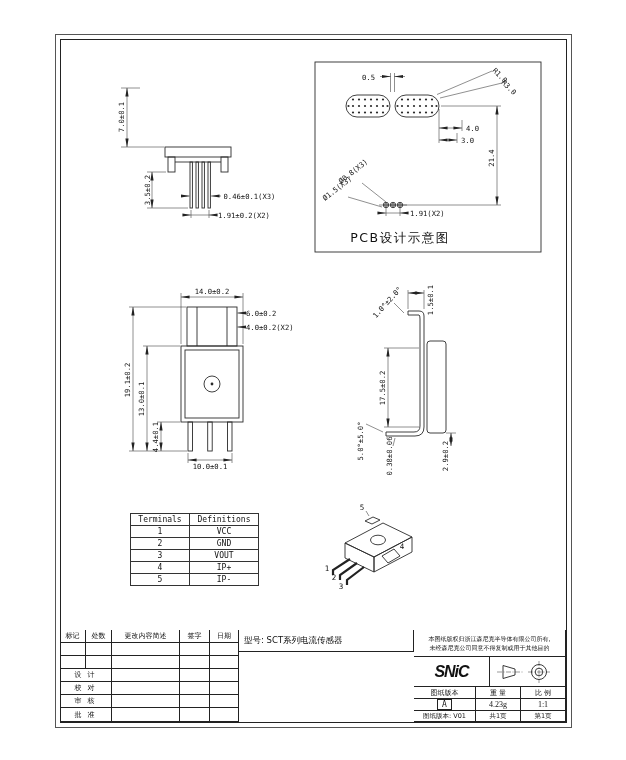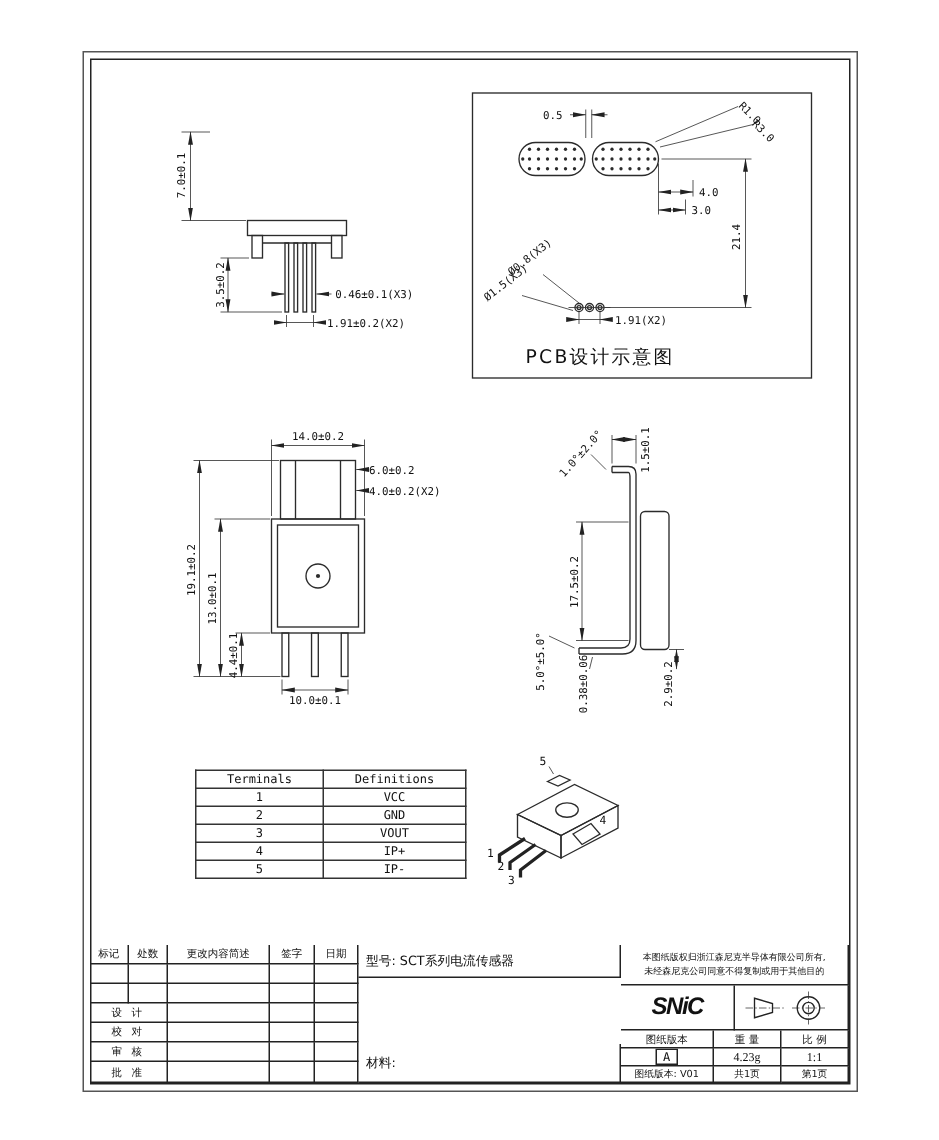--- a/index.html
+++ b/index.html
@@ -13,21 +13,21 @@
   svg.drawing{position:absolute;left:0;top:0}
   
   .ol{stroke:#2b2b2b;stroke-width:0.9;fill:none}
   .dl{stroke:#333;stroke-width:0.55;fill:none}
   .dim{font-family:"DejaVu Sans Mono",monospace;font-size:7.2px;fill:#111}
   .pin-num{font-family:"DejaVu Sans Mono",monospace;font-size:7.5px;fill:#111}
   .cjk-title{font-family:"DejaVu Sans",sans-serif;font-size:12.5px;fill:#111;letter-spacing:1.5px}
   
   .terminals{position:absolute;left:130px;top:513px;border-collapse:collapse;
         font-family:"DejaVu Sans Mono",monospace;font-size:8px;color:#111}
-  .terminals th,.terminals td{border:1px solid #333;padding:1px 20px;text-align:center;
+  .terminals th,.terminals td{border:1px solid #333;padding:1px 7px;text-align:center;
         height:9px;font-weight:normal;white-space:nowrap}
   .terminals th:first-child,.terminals td:first-child{min-width:44px}
   .terminals th:last-child,.terminals td:last-child{min-width:54px}
   
   .tb{position:absolute;left:60px;top:630px;width:506px;height:92px;font-size:7px;color:#111}
   .tb .cell{position:absolute;border-right:1px solid #222;border-bottom:1px solid #222;
         box-sizing:border-box;display:flex;align-items:center;justify-content:center;
         overflow:hidden;white-space:nowrap}
   .tb .left-al{justify-content:flex-start;padding-left:5px}
   .tb .top-al{align-items:flex-start;padding-top:2px}
@@ -312,23 +312,20 @@
     <div class="cell" style="left:150px;top:65px;width:29px;height:13px"></div>
 
     <div class="cell role" style="left:0;top:78px;width:52px;height:14px">批 准</div>
     <div class="cell" style="left:52px;top:78px;width:68px;height:14px"></div>
     <div class="cell" style="left:120px;top:78px;width:30px;height:14px"></div>
     <div class="cell" style="left:150px;top:78px;width:29px;height:14px"></div>
 
     <div class="cell left-al model-cell" style="left:179px;top:0;width:175px;height:22px">
       <span>型号:</span>&nbsp;<span>SCT系列电流传感器</span>
     </div>
-    <div class="cell left-al mat-cell" style="left:179px;top:66px;width:175px;height:26px">
-      <span>材料:</span>
-    </div>
 
     <div class="cell copy" style="left:354px;top:0;width:152px;height:27px">
       <div>本图纸版权归浙江森尼克半导体有限公司所有,</div>
       <div>未经森尼克公司同意不得复制或用于其他目的</div>
     </div>
     <div class="cell logo-cell" style="left:354px;top:27px;width:76px;height:30px">
       <span>SNiC</span>
     </div>
     <div class="cell" style="left:430px;top:27px;width:76px;height:30px">
       <svg width="74" height="28" viewBox="0 0 74 28">

